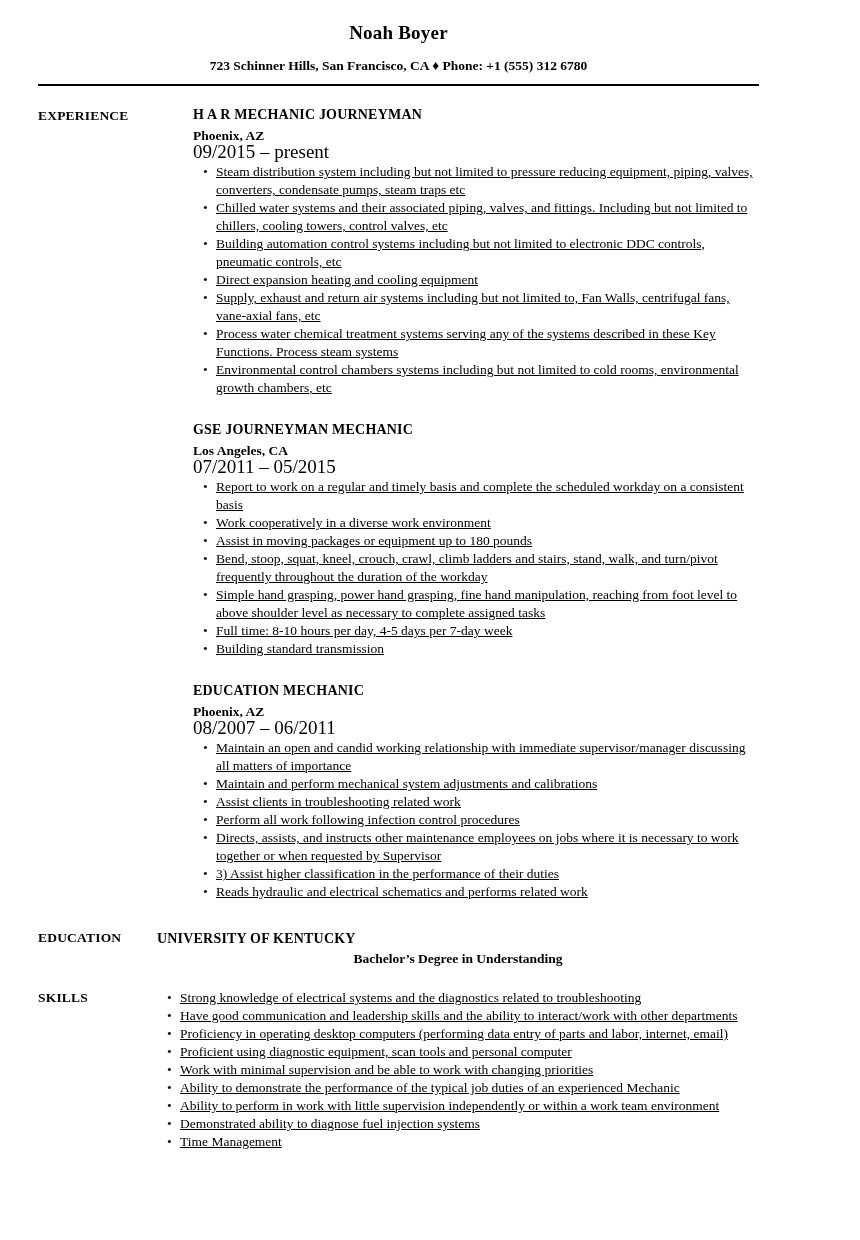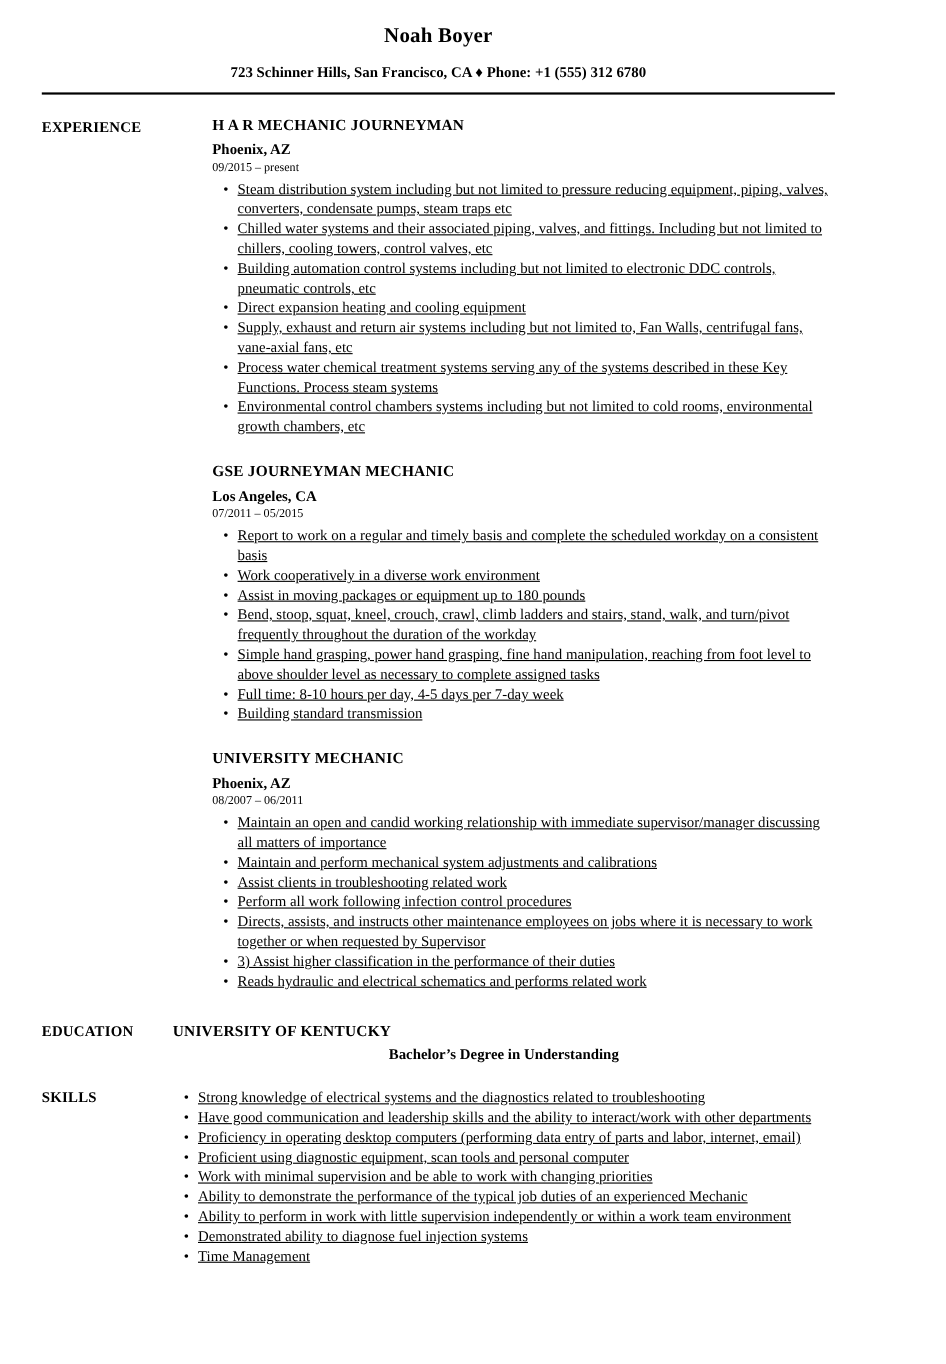--- a/index.html
+++ b/index.html
@@ -62,21 +62,21 @@
     font-size: 14px;
     font-weight: bold;
     letter-spacing: 0.2px;
   }
   .job-location {
     font-size: 13.5px;
     font-weight: bold;
     line-height: 16px;
   }
   .job-dates {
-    font-size: 11px;
+    font-size: 19px;
     line-height: 16px;
     margin-bottom: 3px;
   }
   
   ul.bullets {
     margin: 0;
     padding: 0 0 0 23px;
     list-style: none;
     font-size: 13.5px;
     line-height: 18px;
@@ -142,21 +142,21 @@
             <li>Work cooperatively in a diverse work environment</li>
             <li>Assist in moving packages or equipment up to 180 pounds</li>
             <li>Bend, stoop, squat, kneel, crouch, crawl, climb ladders and stairs, stand, walk, and turn/pivot frequently throughout the duration of the workday</li>
             <li>Simple hand grasping, power hand grasping, fine hand manipulation, reaching from foot level to above shoulder level as necessary to complete assigned tasks</li>
             <li>Full time: 8-10 hours per day, 4-5 days per 7-day week</li>
             <li>Building standard transmission</li>
           </ul>
   </article>
 
   <article class="job">
-    <h2 class="job-title">UNIVERSITY MECHANIC</h2>
+    <h2 class="job-title">EDUCATION MECHANIC</h2>
     <div class="job-location">Phoenix, AZ</div>
     <div class="job-dates">08/2007 – 06/2011</div>
     <ul class="bullets">
             <li>Maintain an open and candid working relationship with immediate supervisor/manager discussing all matters of importance</li>
             <li>Maintain and perform mechanical system adjustments and calibrations</li>
             <li>Assist clients in troubleshooting related work</li>
             <li>Perform all work following infection control procedures</li>
             <li>Directs, assists, and instructs other maintenance employees on jobs where it is necessary to work together or when requested by Supervisor</li>
             <li>3) Assist higher classification in the performance of their duties</li>
             <li>Reads hydraulic and electrical schematics and performs related work</li>

